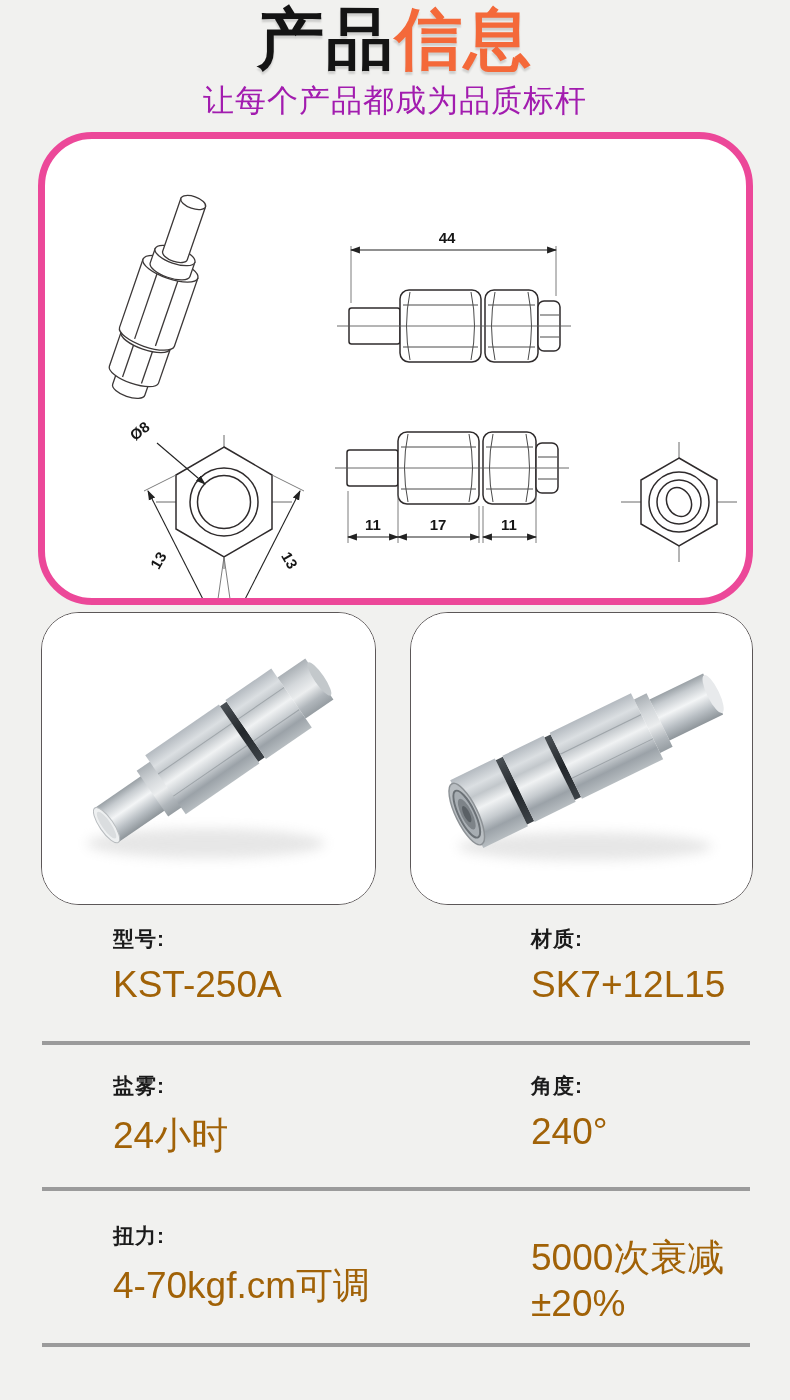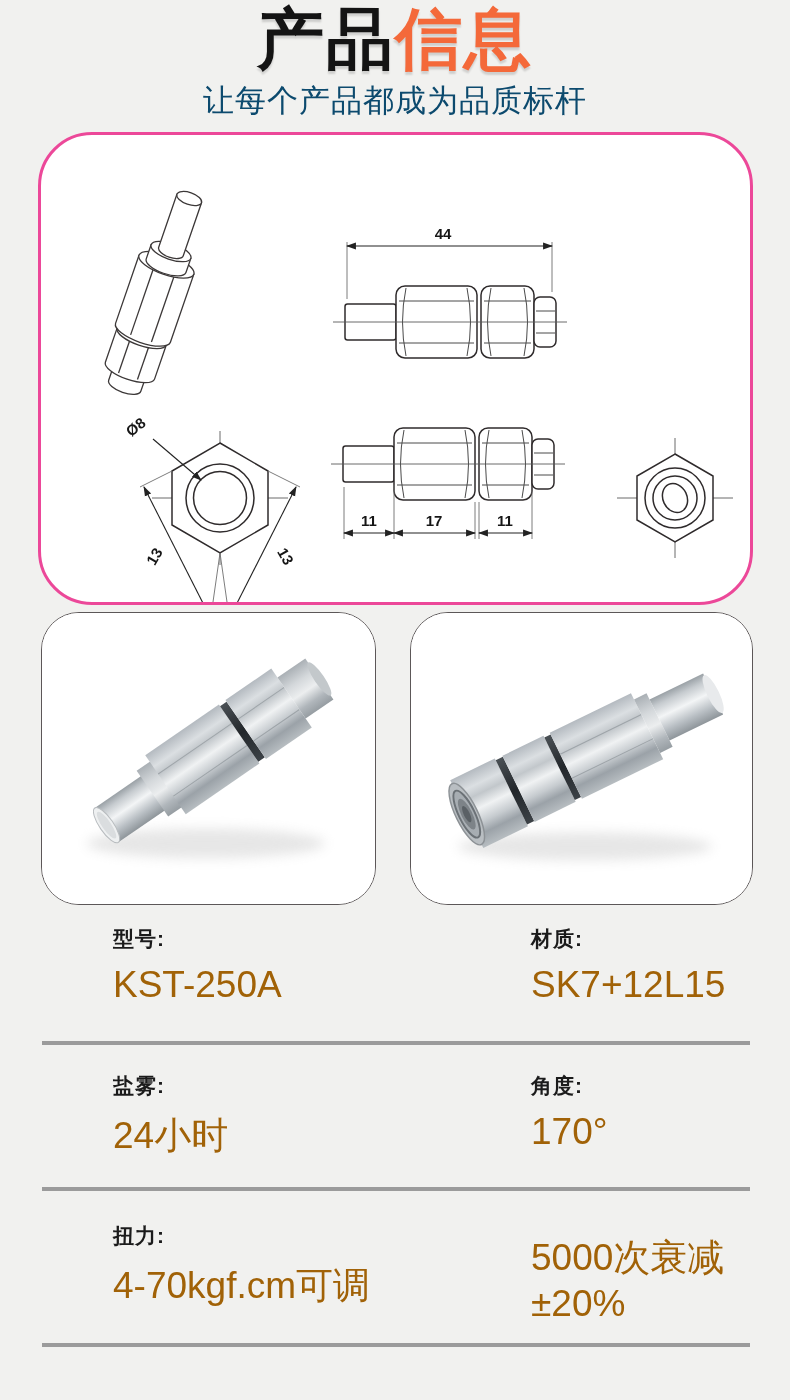--- a/index.html
+++ b/index.html
@@ -11,26 +11,26 @@
   }
   
   .header{position:absolute;top:0;left:0;width:790px;text-align:center;}
   .title{
     margin:4px 0 0 0;font-size:67px;line-height:1.05;font-weight:900;
     letter-spacing:2px;text-shadow:0 3px 2px rgba(0,0,0,.14);
   }
   .t-black{color:#141414;}
   .t-orange{color:#F4693A;}
   .subtitle{
-    margin-top:6px;font-size:31px;font-weight:500;letter-spacing:1px;color:#0c4a6e;
+    margin-top:6px;font-size:31px;font-weight:500;letter-spacing:1px;color:#a21caf;
   }
   
   .drawing-card{
     position:absolute;left:38px;top:132px;width:715px;height:473px;
-    background:#ffffff;border:3px solid #ec4899;border-radius:54px;
+    background:#ffffff;border:7px solid #ec4899;border-radius:54px;
     box-sizing:border-box;overflow:hidden;
   }
   .photo-card{
     position:absolute;top:612px;height:293px;background:#ffffff;
     border:1.5px solid #5c5758;border-radius:38px;box-sizing:border-box;overflow:hidden;
   }
   .photo-left{left:41px;width:335px;}
   .photo-right{left:410px;width:343px;}
   .photo-card svg{display:block;width:100%;height:100%;}
   .drawing-card svg{display:block;width:709px;height:467px;}
@@ -246,21 +246,21 @@
     </div>
     <div class="divider" style="top:1041px"></div>
 
     <div class="spec-row" style="top:1072px">
       <div class="spec-cell c-left">
         <div class="spec-label">盐雾:</div>
         <div class="spec-value">24小时</div>
       </div>
       <div class="spec-cell c-right">
         <div class="spec-label">角度:</div>
-        <div class="spec-value">170°</div>
+        <div class="spec-value">240°</div>
       </div>
     </div>
     <div class="divider" style="top:1187px"></div>
 
     <div class="spec-row" style="top:1222px">
       <div class="spec-cell c-left">
         <div class="spec-label">扭力:</div>
         <div class="spec-value">4-70kgf.cm可调</div>
       </div>
       <div class="spec-cell c-right">

